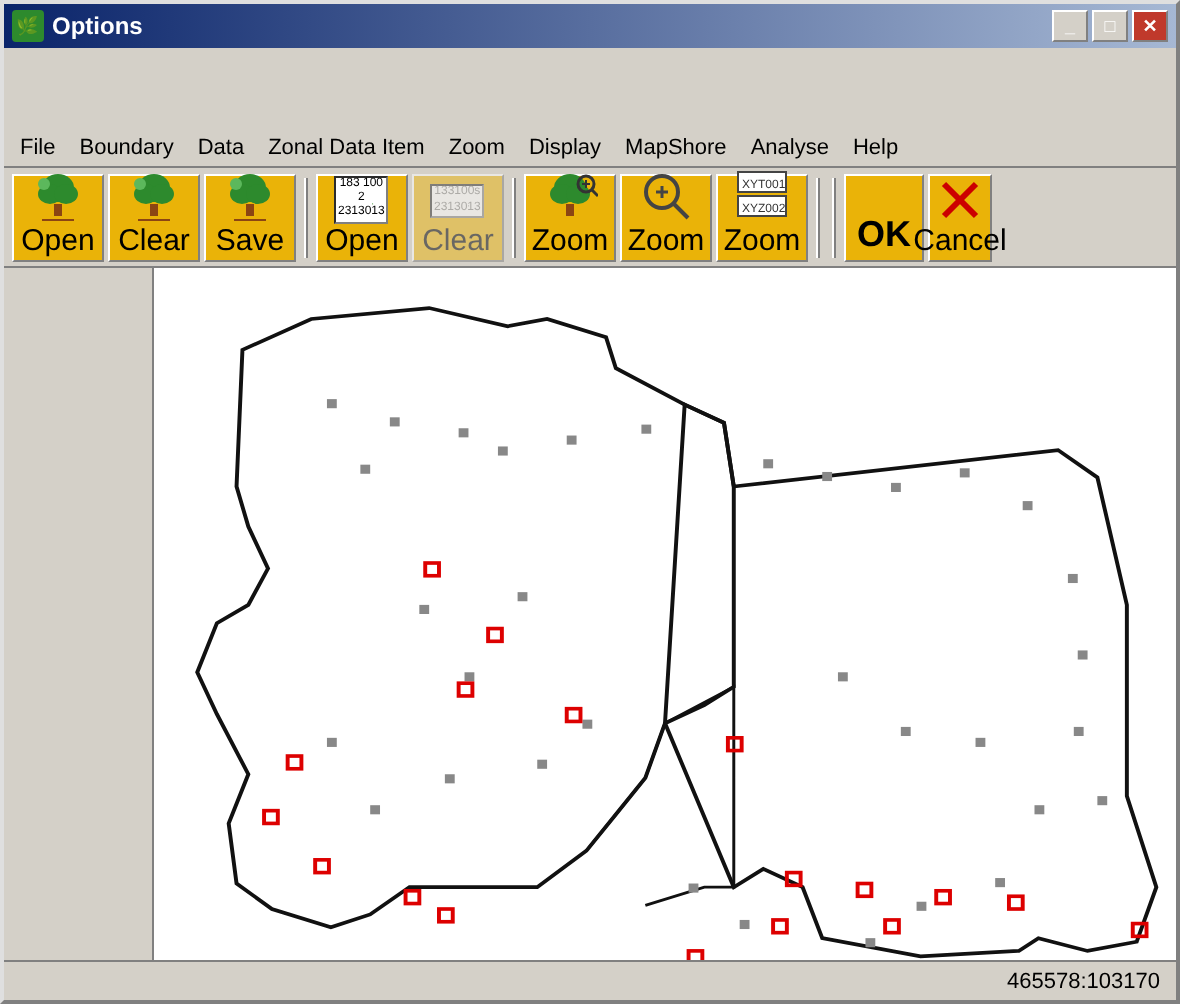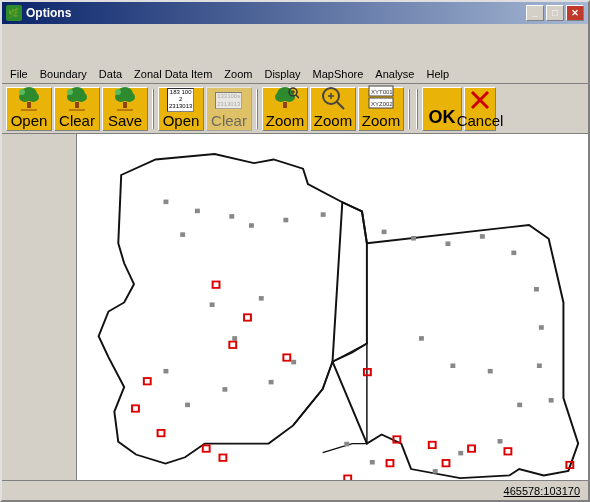--- a/index.html
+++ b/index.html
@@ -157,21 +157,20 @@
     .status-bar {
       height: 20px;
       background: #d4d0c8;
       border-top: 1px solid #808080;
       display: flex;
       align-items: center;
       padding: 0 8px;
       font-size: 11px;
       flex-shrink: 0;
       justify-content: flex-end;
-      text-decoration: underline;
     }
     .coord-display {
       font-size: 11px;
     }
     
     .num-display {
       background: white;
       border: 1px inset #808080;
       font-size: 7px;
       padding: 0 1px;

